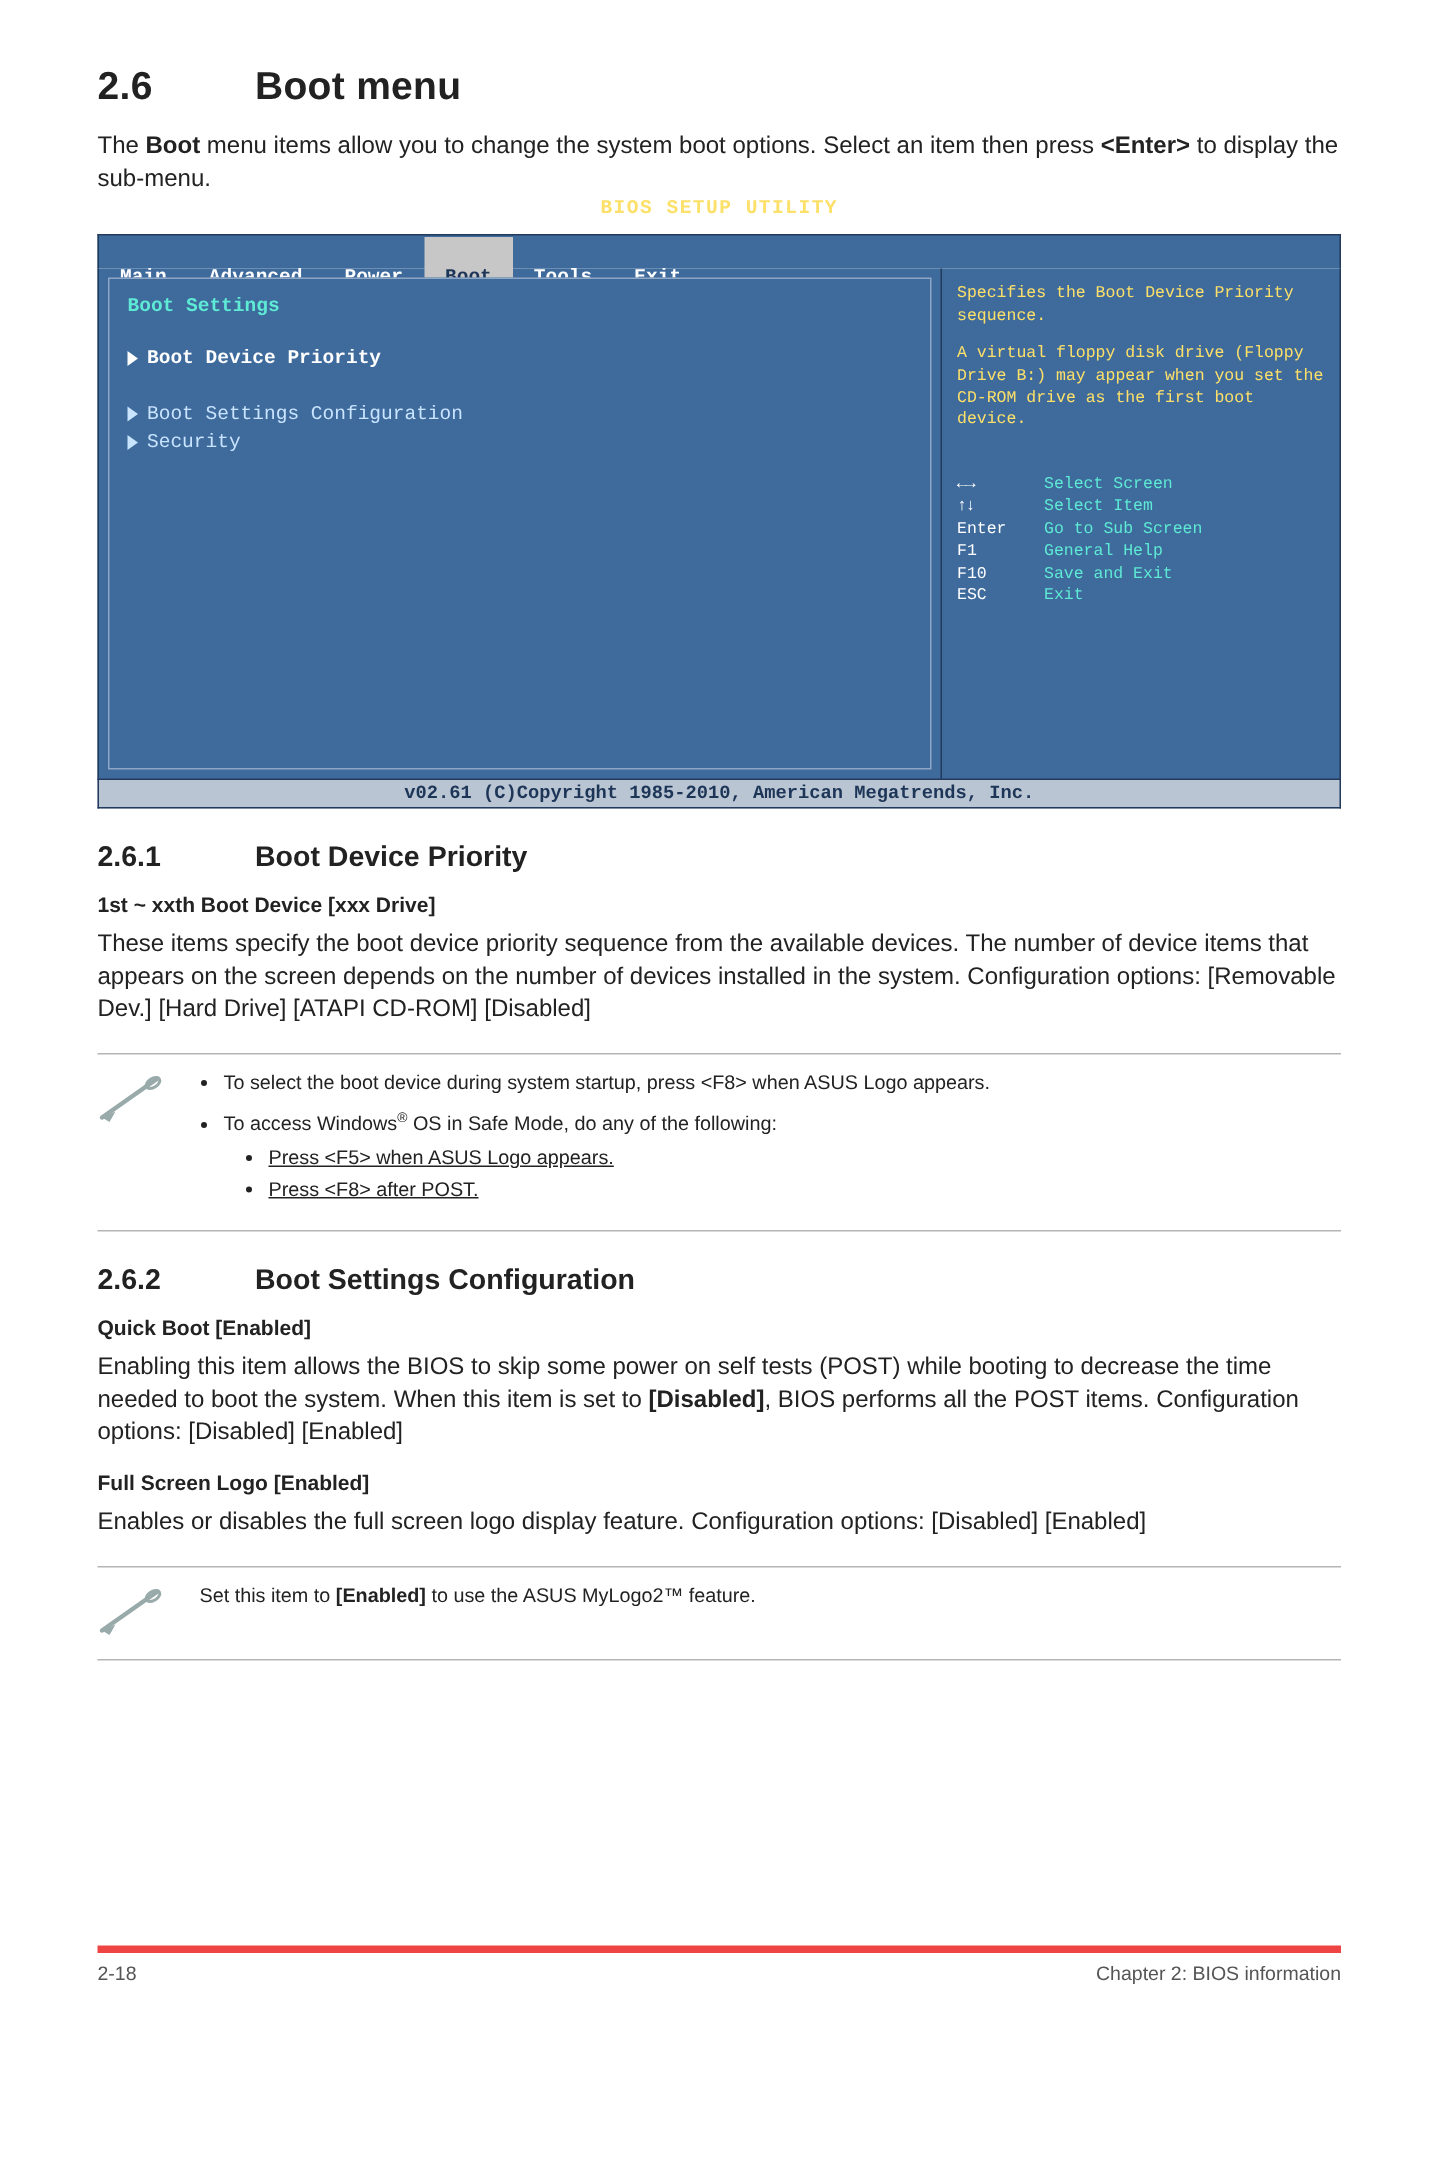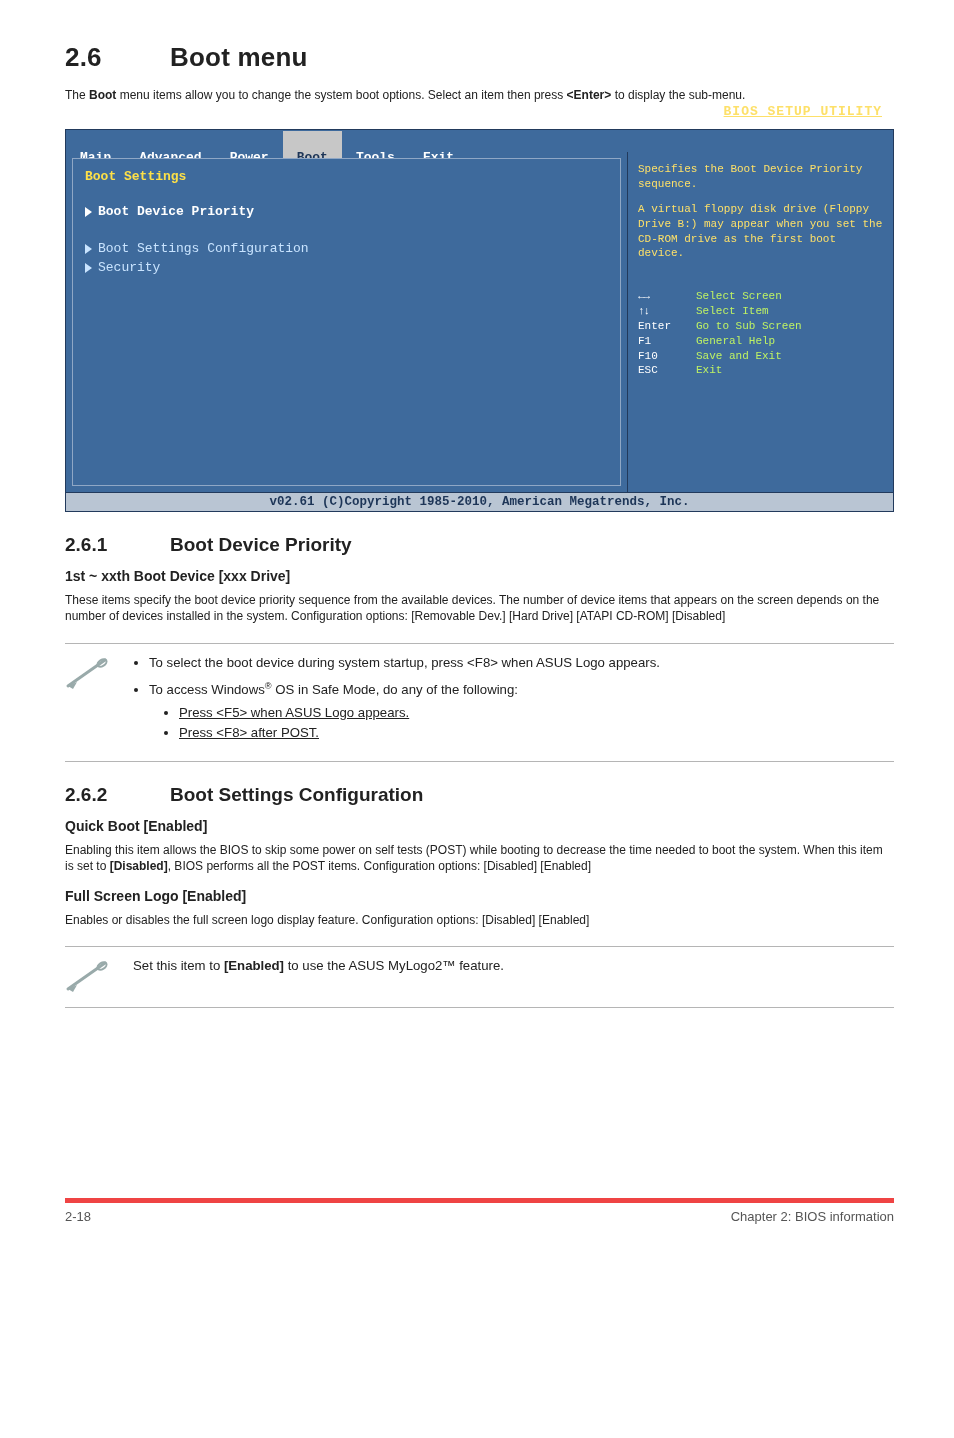--- a/index.html
+++ b/index.html
@@ -14,21 +14,21 @@
   padding: 42px 60px 40px 65px;
 }
 h1.section-title {
   font-size: 26px;
   font-weight: bold;
   margin: 0 0 14px 0;
   letter-spacing: 0.2px;
 }
 .sec-num { display:inline-block; width:105px; }
 p.body {
-  font-size: 12px;
+  font-size: 16px;
   line-height: 1.35;
   margin: 0 0 14px 0;
 }
 .bios-box {
   margin: 8px 0 22px 0;
   font-family: "Courier New", monospace;
   font-size: 13px;
 }
 .bios-tabs {
   background: #3e6a9c;
@@ -36,28 +36,27 @@
   display: flex;
   align-items: center;
   height: 22px;
   position: relative;
   border-top: 1px solid #223a5c;
   border-left: 1px solid #223a5c;
   border-right: 1px solid #223a5c;
 }
 .bios-title {
   position: absolute;
-  left: 0; right: 12px;
+  left: 0; right: 0;
   top: -13px;
-  text-align: right;
+  text-align: center;
   color: #fde069;
   font-weight: bold;
   pointer-events: none;
   letter-spacing: 1px;
-  text-decoration: underline;
 }
 .tab {
   padding: 16px 14px;
   height: 22px;
   line-height: 22px;
   color: #fff;
   font-weight: bold;
   margin-top: 33px;
 }
 .tab.active {
@@ -75,38 +74,38 @@
   padding: 0;
 }
 .bios-inner {
   margin: 6px;
   border: 1px solid #8fa7c5;
   background: #3e6a9c;
   padding: 10px 12px 110px 12px;
   min-height: 206px;
   position: relative;
 }
-.bios-left-title { color: #fde047; font-weight: bold; margin-bottom: 18px; }
+.bios-left-title { color: #5eead4; font-weight: bold; margin-bottom: 18px; }
 .bios-item { color: #c9e4ff; padding: 2px 0; }
 .bios-item.selected { color: #fff; font-weight: bold; }
 .tri { display:inline-block; width: 0; height:0; border-top:5px solid transparent; border-bottom:5px solid transparent; border-left:7px solid currentColor; margin-right:6px; vertical-align: middle;}
 .bios-right {
   width: 245px;
   padding: 10px 10px 8px 10px;
   color: #fde069;
   border-left: 1px solid #223a5c;
   font-size: 11px;
   line-height: 1.35;
   position: relative;
 }
 .help-block { margin-bottom: 10px; }
 .nav-block { margin-top: 28px; }
 .nav-row {}
 .nav-key { display:inline-block; width:58px; color:#fff; }
-.nav-txt { color:#bef264; }
+.nav-txt { color:#5eead4; }
 .arrows-lr { letter-spacing: -1px; }
 .arrows-ud { letter-spacing: -1px; }
 .bios-footer {
   background: #b9c5d3;
   color: #1d3557;
   text-align: center;
   font-family: "Courier New", monospace;
   font-size: 12.5px;
   padding: 2px 16px;
   border: 1px solid #223a5c;

